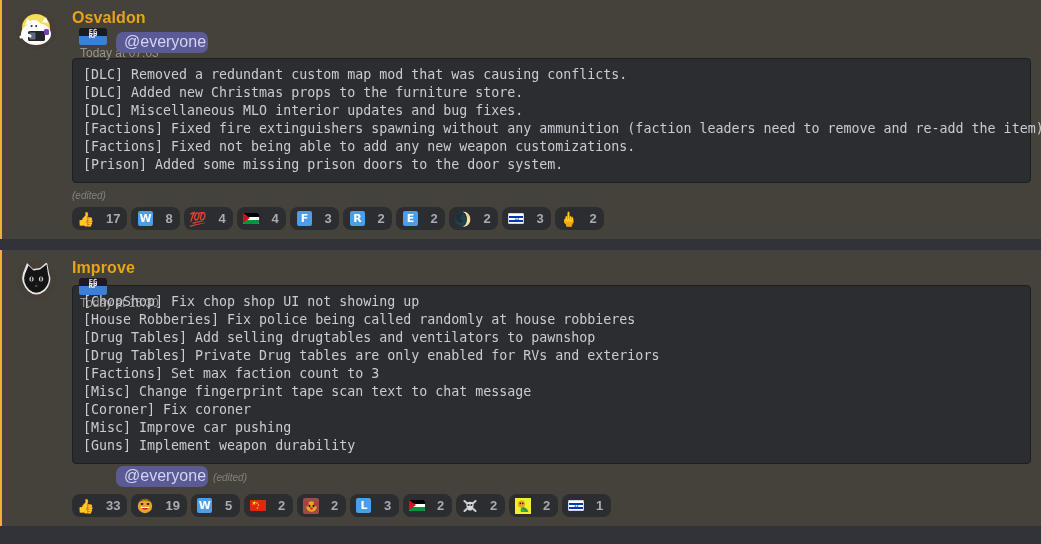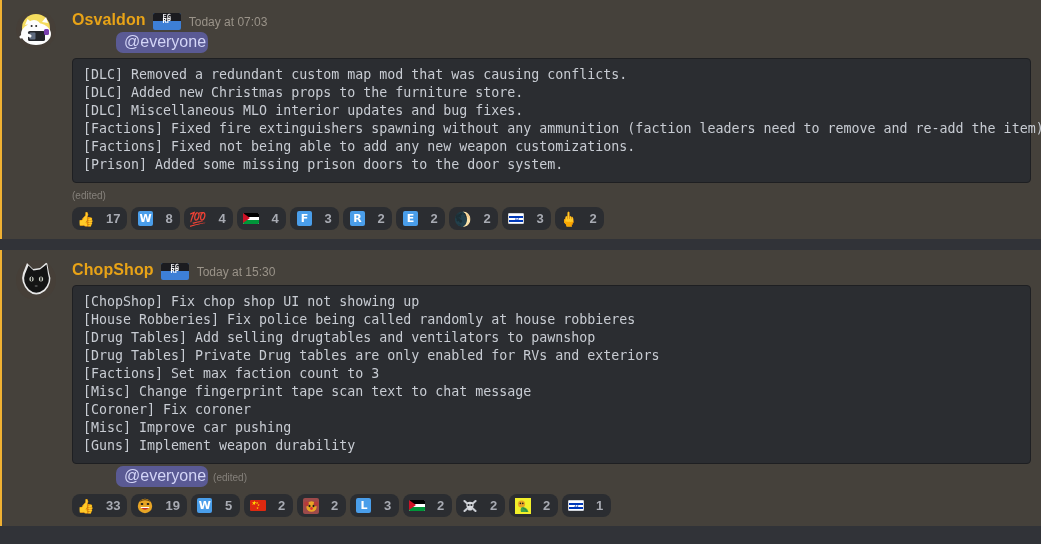--- a/index.html
+++ b/index.html
@@ -51,23 +51,24 @@
     left: 16px;
     top: 2px;
     width: 40px;
     height: 40px;
     border-radius: 50%;
     overflow: hidden;
   }
 
   .header-row {
     display: flex;
-    align-items: flex-end;
+    align-items: flex-start;
     height: 22px;
     margin-bottom: 1px;
+    flex-direction: column;
   }
   .username {
     font-size: 16px;
     font-weight: 700;
     line-height: 20px;
     color: #e8a317;
     letter-spacing: .1px;
   }
   .server-tag {
     display: inline-block;
@@ -136,20 +137,21 @@
     line-height: 18px;
     color: #c8ccd3;
     white-space: pre;
     letter-spacing: 0px;
   }
 
   .edited {
     font-size: 10px;
     color: #85817b;
     line-height: 14px;
+    font-style: italic;
   }
   .edited-alone {
     margin: 6px 0 1px 0;
   }
   .mention-row .edited { margin-left: 5px; }
 
   
   .reactions {
     display: flex;
     align-items: center;
@@ -355,21 +357,21 @@
           <path d="M9 14 L12.5 5.5 L17.5 10.5 L24 9.5 L30.5 4.5 L32 14 Q35 22 28 29.5 Q20 36 13 29.5 Q6 22 9 14 Z" fill="#141414"></path>
           <ellipse cx="15.5" cy="19" rx="2.2" ry="2.6" fill="#cfd3c7"></ellipse>
           <ellipse cx="25" cy="19" rx="2.2" ry="2.6" fill="#cfd3c7"></ellipse>
           <ellipse cx="15.5" cy="19" rx="0.8" ry="2.2" fill="#1a1a1a"></ellipse>
           <ellipse cx="25" cy="19" rx="0.8" ry="2.2" fill="#1a1a1a"></ellipse>
           <ellipse cx="20.2" cy="26" rx="1.6" ry="1.1" fill="#4c4c4c"></ellipse>
         </svg>
       </div>
 
       <div class="header-row">
-        <span class="username">ChopShop</span>
+        <span class="username">Improve</span>
         <span class="server-tag">
           <span class="tg tg1">EG</span>
           <span class="tg tg2">RP</span>
         </span>
         <span class="timestamp">Today at 15:30</span>
       </div>
 
       <div class="codeblock">
         <pre>[ChopShop] Fix chop shop UI not showing up
 [House Robberies] Fix police being called randomly at house robbieres

